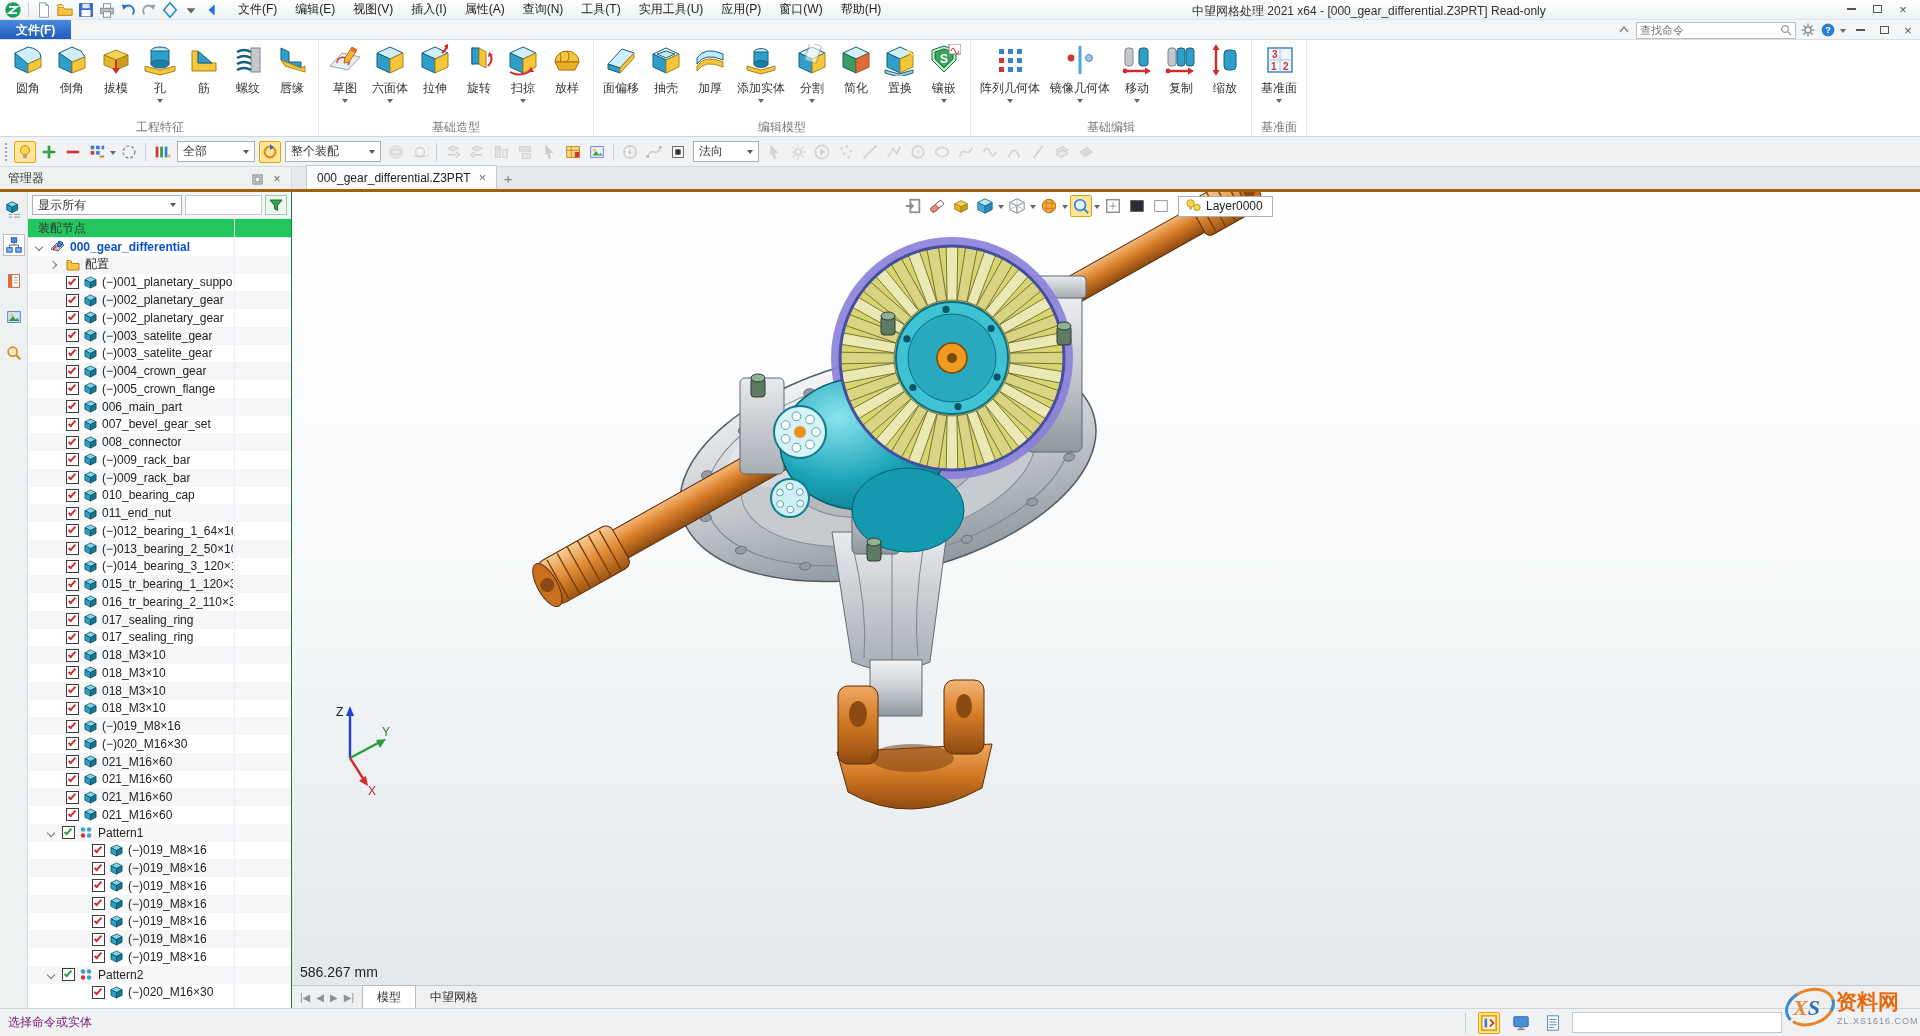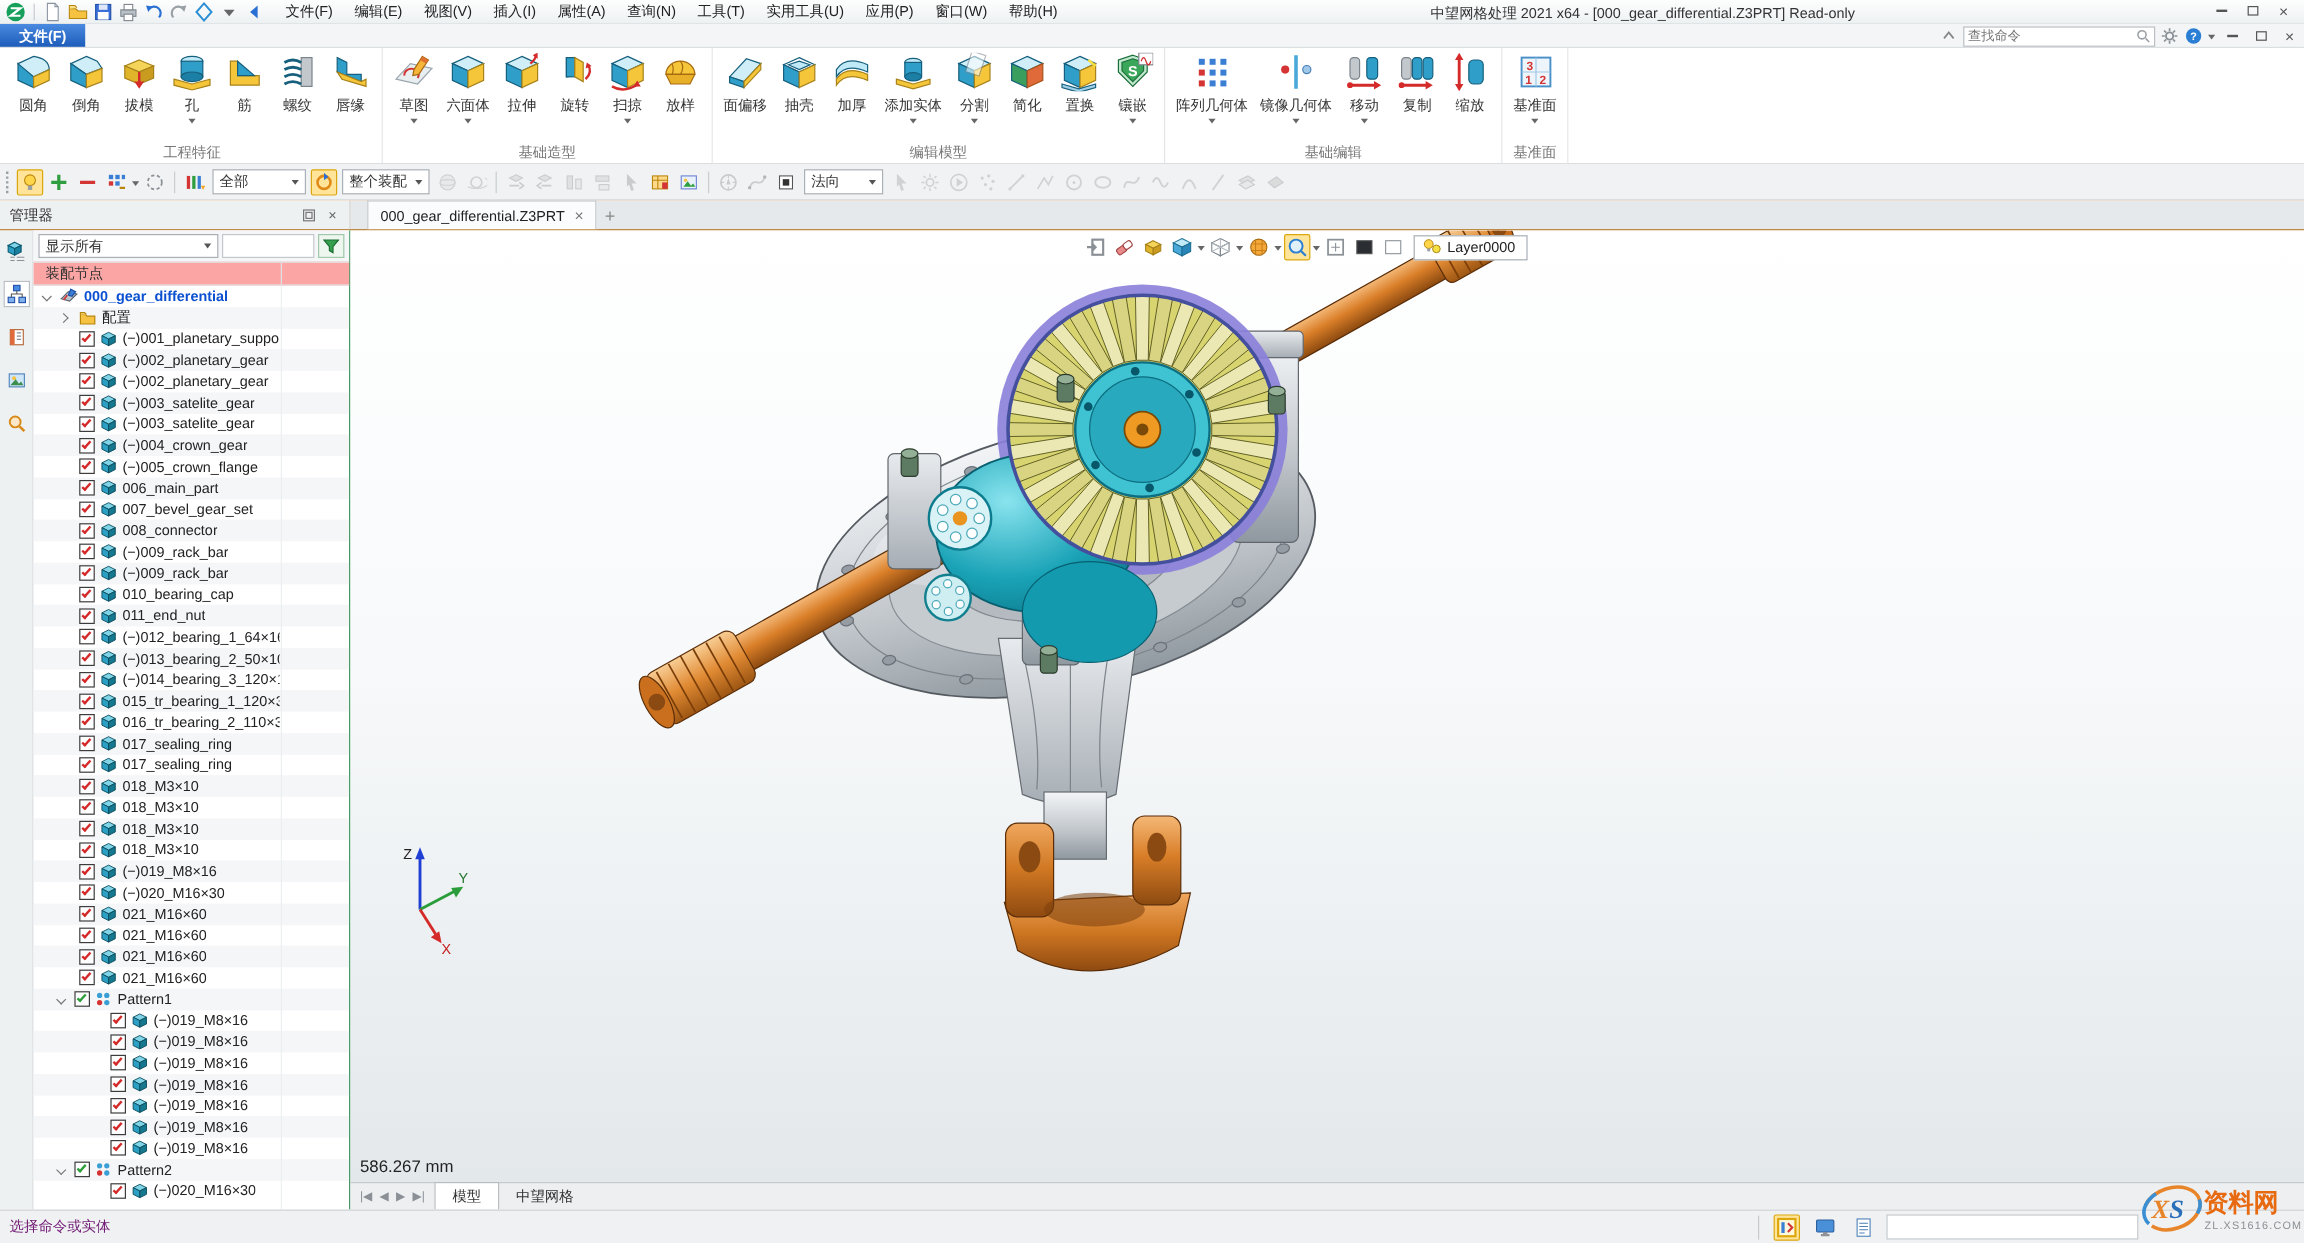--- a/index.html
+++ b/index.html
@@ -45,42 +45,42 @@
 .da{height:30px;background:#f0f2f3;border-bottom:1px solid #d6dadc;display:flex;align-items:center;gap:2px;padding:0 2px}
 .da .grip{width:4px;height:18px;border-left:2px dotted #9aa1a6;margin:0 3px}
 .vi{width:22px;height:22px;display:flex;align-items:center;justify-content:center;border:1px solid transparent;border-radius:2px}
 .vi.active{background:#ffe49a;border-color:#dca70c}
 .vi.disabled{opacity:.38;filter:grayscale(1)}
 .dd-box{height:21px;background:#fff;border:1px solid #a9b0b6;display:flex;align-items:center;padding:0 5px;margin:0 2px;color:#333;white-space:nowrap}
 .dd-box .dchev{margin-left:auto;width:0;height:0;border-left:3px solid transparent;border-right:3px solid transparent;border-top:4px solid #555}
 .sep{width:1px;height:18px;background:#c9ced2;margin:0 3px}
 
 
-.header-row{height:25px;display:flex;background:#fdba74;border-bottom:1px solid #a16207}
+.header-row{height:25px;display:flex;background:#c4b5fd;border-bottom:3px solid #a16207}
 .mgr-head{width:292px;display:flex;align-items:center;padding:0 8px;background:#eef1f2;border-right:1px solid #d6dadc;position:relative}
 .mgr-title{color:#333}
 .mgr-btn{position:absolute;top:4px;width:16px;height:16px;display:flex;align-items:center;justify-content:center;color:#666}
 .doc-tabs{flex:1;display:flex;align-items:flex-end;padding-left:14px;background:#e6e9eb}
 .doc-tab{height:24px;background:#fbfcfd;border:1px solid #c6cacd;border-bottom:none;display:flex;align-items:center;padding:0 10px;gap:8px;color:#222}
 .doc-tab .x{color:#777;font-size:13px}
 .newtab{width:22px;height:22px;display:flex;align-items:center;justify-content:center;color:#888;font-size:15px}
 
 
 .main{display:flex;height:816px}
 .side-strip{width:28px;background:#eef1f2;border-right:1px solid #d8dbde;display:flex;flex-direction:column;align-items:center;padding-top:6px;gap:14px}
 .ss-icon{width:22px;height:22px;display:flex;align-items:center;justify-content:center;border:1px solid transparent}
 .ss-icon.active{background:#fff;border-color:#b9bfc4}
 
 .panel{width:264px;display:flex;flex-direction:column;background:#fff;border-right:1px solid #15803d}
 .filter-row{height:26px;display:flex;align-items:center;gap:3px;padding:2px 4px;background:#f4f6f7}
 .filter-dd{width:150px;height:20px;background:#fff;border:1px solid #a9b0b6;display:flex;align-items:center;padding:0 5px;color:#333}
 .filter-dd .dchev{margin-left:auto;width:0;height:0;border-left:3px solid transparent;border-right:3px solid transparent;border-top:4px solid #555}
 .filter-input{flex:1;height:20px;background:#fff;border:1px solid #c3c8cc}
 .funnel-btn{width:22px;height:20px;background:#eef6f0;border:1px solid #9fc9aa;display:flex;align-items:center;justify-content:center}
-.col-head{height:20px;line-height:19px;background:#fca5a5;border-top:1px solid #e2e5e7;border-bottom:1px solid #e2e5e7;padding-left:10px;color:#333;position:relative}
+.col-head{height:20px;line-height:19px;background:#22c55e;border-top:1px solid #e2e5e7;border-bottom:1px solid #e2e5e7;padding-left:10px;color:#333;position:relative}
 .col-head::after{content:"";position:absolute;left:206px;top:0;bottom:0;width:1px;background:#dfe2e5}
 .tree{flex:1;overflow:hidden;position:relative}
 .tree::after{content:"";position:absolute;left:206px;top:0;bottom:0;width:1px;background:#eceff1;pointer-events:none}
 .trow{height:17.76px;display:flex;align-items:center;overflow:hidden;padding-right:58px;white-space:nowrap}
 .trow:nth-child(even){background:#f5f6f8}
 .chev{width:6px;height:6px;border-right:1.6px solid #777;border-bottom:1.6px solid #777;flex:none}
 .chev.down{transform:rotate(45deg)}
 .chev.right{transform:rotate(-45deg)}
 .cb{width:13px;height:13px;border:1px solid #3c3c3c;background:#fff;position:relative;flex:none}
 .ck{position:absolute;left:1px;top:2px;width:8px;height:4px;border-left:2px solid;border-bottom:2px solid;transform:rotate(-48deg)}
@@ -607,21 +607,21 @@
       <div class="dd-box" style="width: 78px;">
         <span>全部</span>
         <span class="dchev"></span>
       </div>
       <span class="vi active">
         <svg width="18" height="18" viewBox="0 0 20 20">
           <circle cx="10" cy="10" r="6" fill="none" stroke="#e08a1a" stroke-width="2.4"></circle>
           <polygon points="10,1 14,5 10,8" fill="#2a6fd4"></polygon>
         </svg>
       </span>
-      <div class="dd-box" style="width: 73px;">
+      <div class="dd-box" style="width: 96px;">
         <span>整个装配</span>
         <span class="dchev"></span>
       </div>
       <span class="vi disabled">
         <svg width="18" height="18" viewBox="0 0 20 20">
           <circle cx="10" cy="10" r="7" fill="#d8dde1" stroke="#9aa1a6"></circle>
           <ellipse cx="10" cy="10" rx="7" ry="2.6" fill="none" stroke="#9aa1a6"></ellipse>
         </svg>
       </span>
       <span class="vi disabled">

